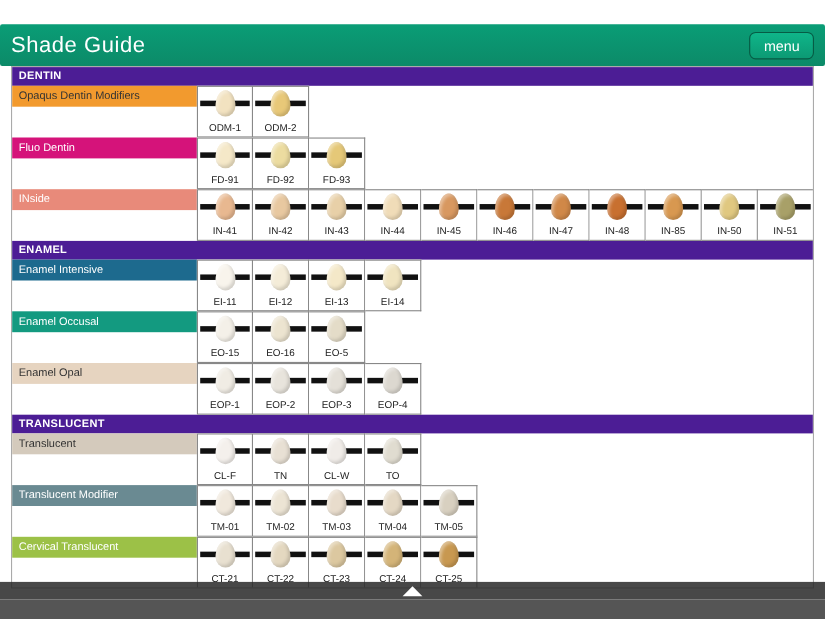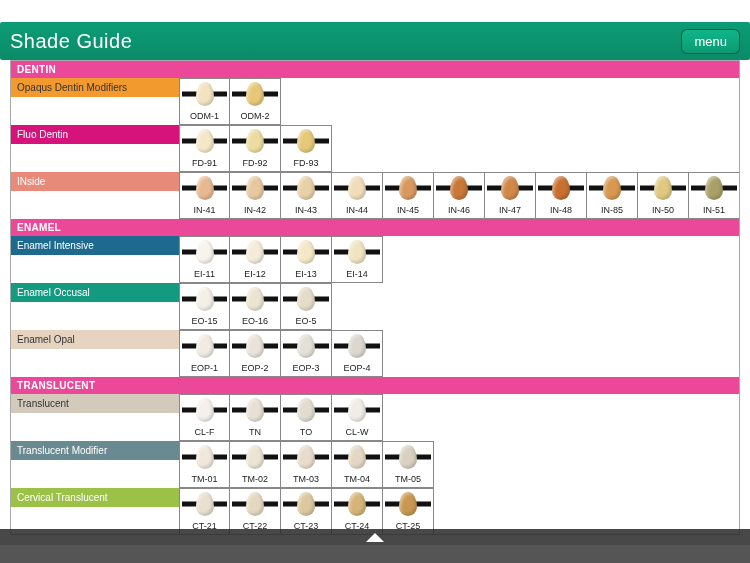--- a/index.html
+++ b/index.html
@@ -2,21 +2,21 @@
 <html><head>
 <meta charset="utf-8">
 <style>
 * { margin: 0; padding: 0; box-sizing: border-box; }
 body { font-family: Arial, Helvetica, sans-serif; background: #888; width: 750px; height: 563px; overflow: hidden; position: relative; }
 .screen { background: #fff; width: 100%; height: 100%; padding-top: 11px; position: relative; }
 .header { position: absolute; top: 22px; left: 0; right: 0; height: 38px; background: linear-gradient(#0a9d76, #0c8a68); display: flex; align-items: center; justify-content: space-between; padding: 0 10px; border-radius: 2px; }
 .header-title { color: #fff; font-size: 20px; font-weight: 300; letter-spacing: 0.5px; }
 .menu-btn { background: linear-gradient(#0fb589, #0c9a74); border: 1px solid #065c45; color: #fff; font-size: 13px; padding: 4px 12px; border-radius: 6px; cursor: pointer; }
 .content { position: absolute; top: 60px; left: 10px; right: 10px; bottom: 28px; overflow: hidden; border: 1px solid #aaa; background: #fff; }
-.section-header { background: #ec4899; color: #fff; font-size: 10px; font-weight: bold; padding: 3px 6px; letter-spacing: 0.3px; }
+.section-header { background: #4c1d95; color: #fff; font-size: 10px; font-weight: bold; padding: 3px 6px; letter-spacing: 0.3px; }
 .row { display: flex; align-items: flex-start; }
 .row-label { width: 168px; min-width: 168px; color: #fff; font-size: 10px; padding: 4px 6px; display: flex; align-items: flex-start; }
 .row-label.dk { color: #333; }
 .swatches { display: flex; }
 .swatch { width: 51px; border: 1px solid #888; border-left: none; display: flex; flex-direction: column; align-items: center; background: #fff; }
 .swatch:first-child { border-left: 1px solid #888; }
 .egg-box { height: 30px; width: 100%; display: flex; align-items: center; justify-content: center; position: relative; }
 .bar { position: absolute; left: 2px; right: 2px; height: 5px; background: #111; top: 50%; transform: translateY(-50%); }
 .egg { width: 18px; height: 24px; border-radius: 50% 50% 50% 50% / 60% 60% 40% 40%; position: relative; z-index: 1; box-shadow: inset -2px -2px 3px rgba(0,0,0,0.15), inset 2px 2px 3px rgba(255,255,255,0.4); }
 .swatch-label { font-size: 9px; color: #222; padding: 2px 0 3px 0; text-align: center; }
@@ -273,30 +273,30 @@
           <div class="swatch">
             <div class="egg-box">
               <div class="bar"></div>
               <div class="egg" style="background: rgb(232, 224, 212);"></div>
             </div>
             <div class="swatch-label">TN</div>
           </div>
           <div class="swatch">
             <div class="egg-box">
               <div class="bar"></div>
+              <div class="egg" style="background: rgb(240, 236, 232);"></div>
+            </div>
+            <div class="swatch-label">CL-W</div>
+          </div>
+          <div class="swatch">
+            <div class="egg-box">
+              <div class="bar"></div>
               <div class="egg" style="background: rgb(224, 220, 208);"></div>
             </div>
             <div class="swatch-label">TO</div>
-          </div>
-          <div class="swatch">
-            <div class="egg-box">
-              <div class="bar"></div>
-              <div class="egg" style="background: rgb(240, 236, 232);"></div>
-            </div>
-            <div class="swatch-label">CL-W</div>
           </div>
         </div>
       </div>
       <div class="row">
         <div class="row-label" style="background: rgb(106, 138, 146);">Translucent Modifier</div>
         <div class="swatches">
           <div class="swatch">
             <div class="egg-box">
               <div class="bar"></div>
               <div class="egg" style="background: rgb(240, 232, 220);"></div>

